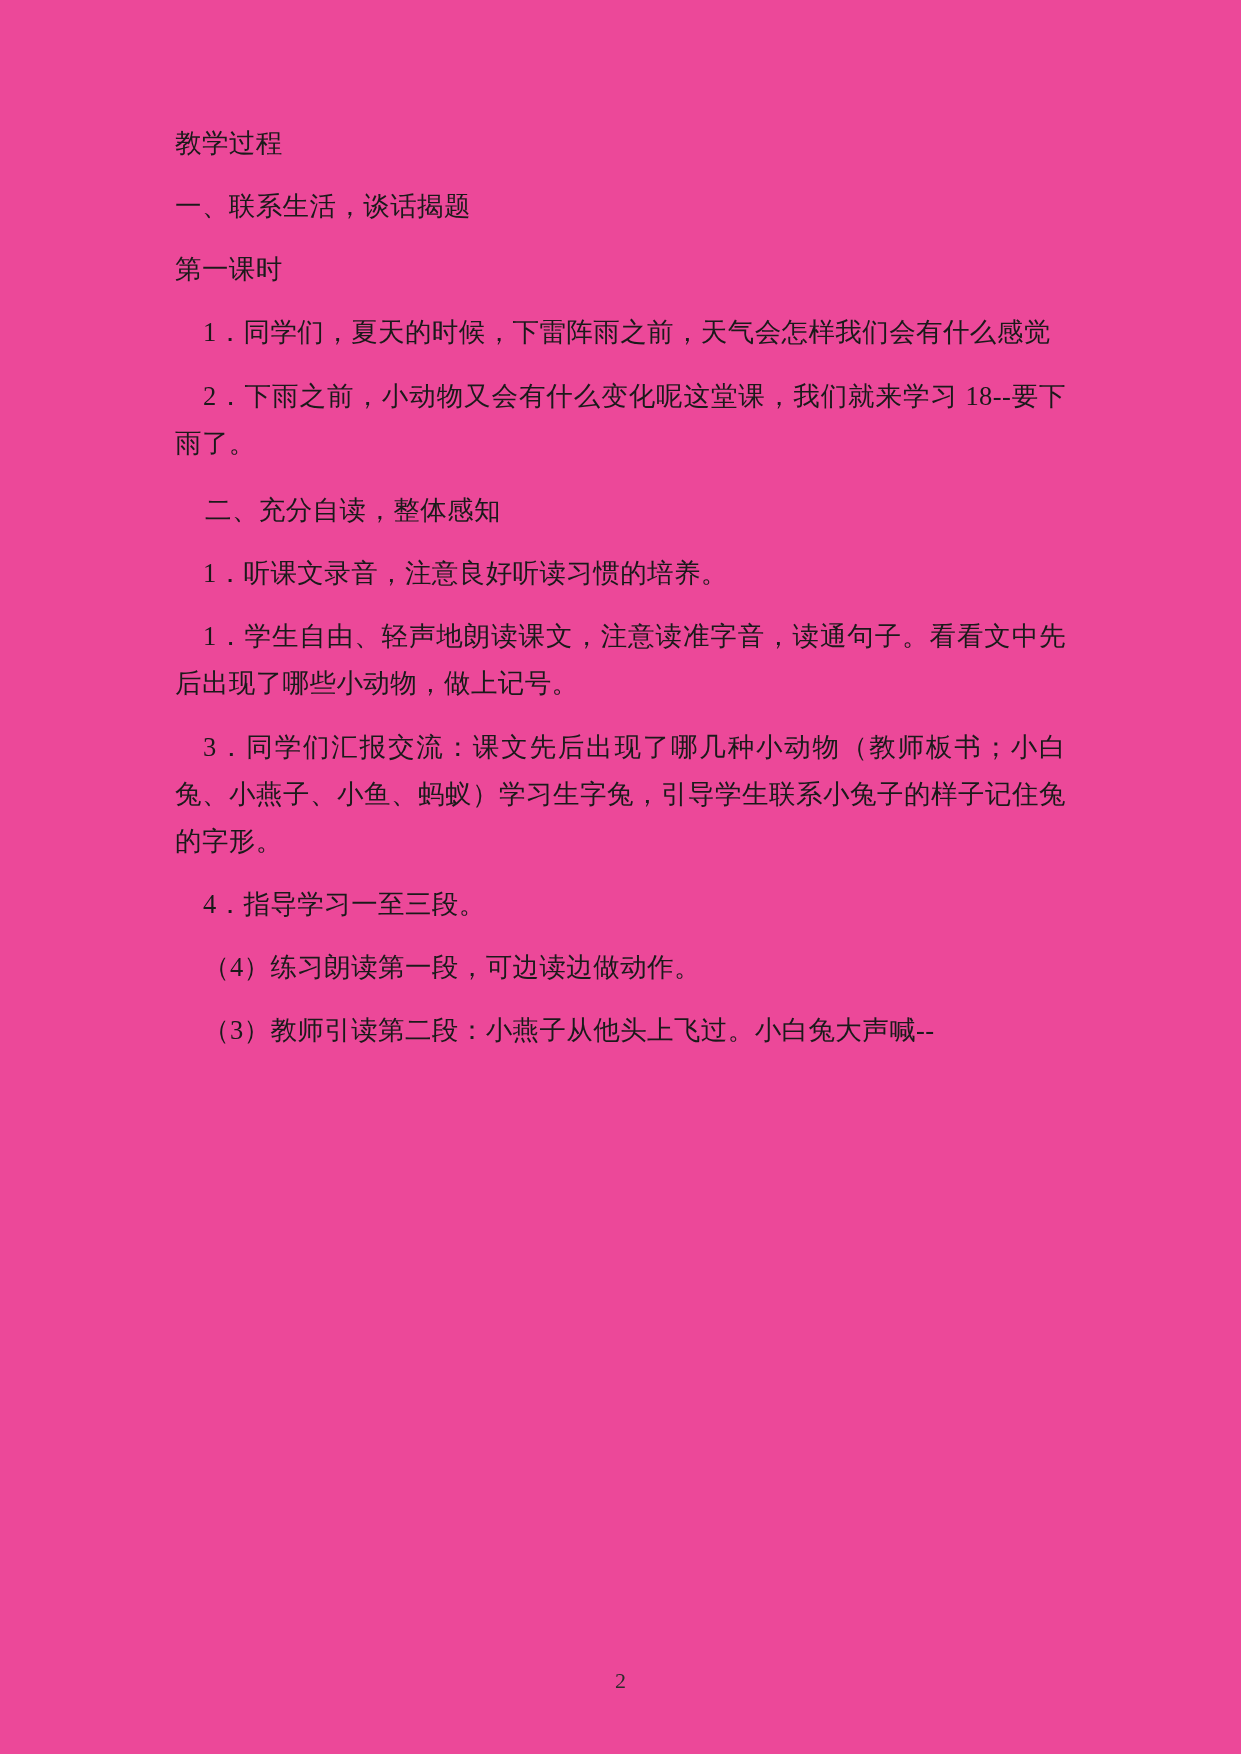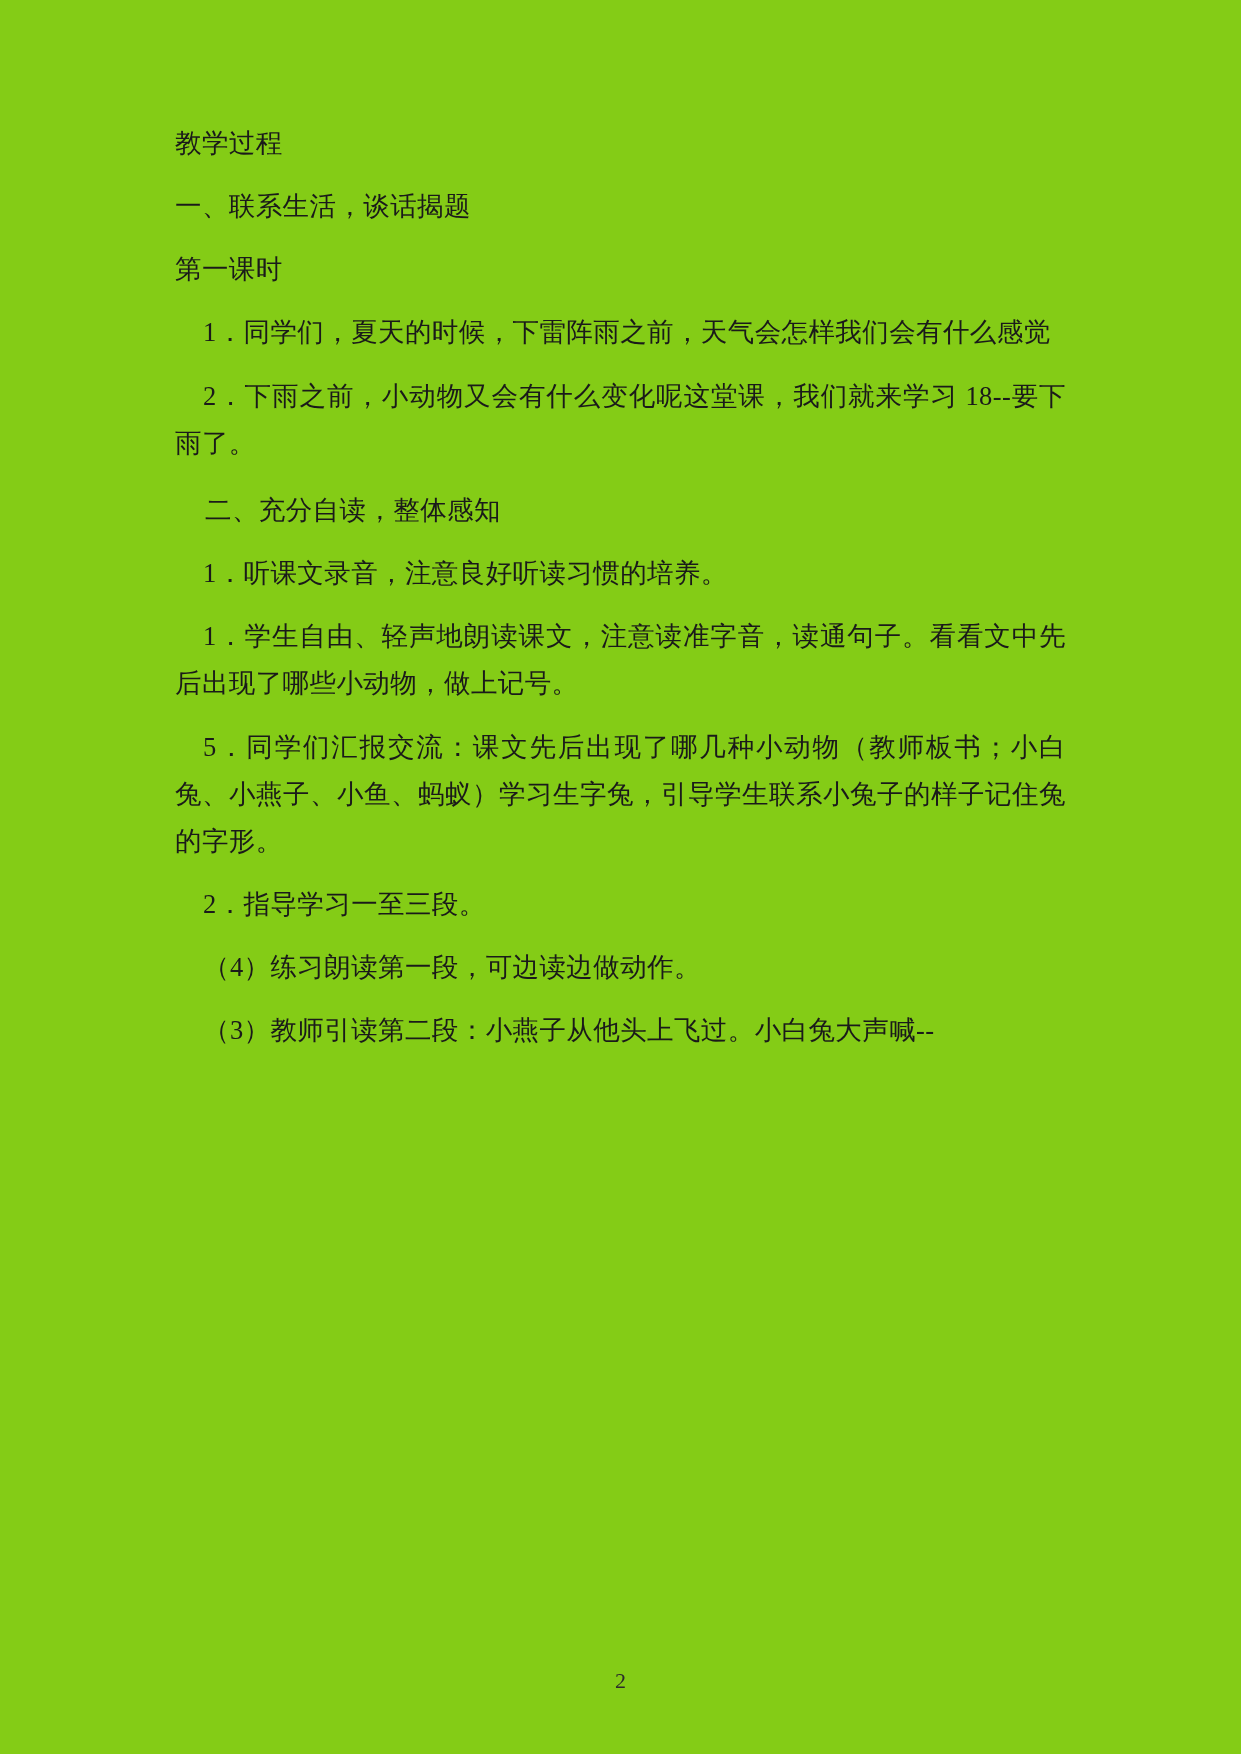--- a/index.html
+++ b/index.html
@@ -15,21 +15,21 @@
     color: #1a1a1a;
   }
   .page {
     position: absolute;
     left: 0;
     top: 0;
     width: 1241px;
     height: 1754px;
     box-sizing: border-box;
     padding: 120px 175px 60px 175px;
-    background: #84cc16;
+    background: #ec4899;
   }
   .doc-body {
     font-size: 26.5px;
     line-height: 1.78;
     letter-spacing: 0.4px;
     text-align: justify;
     text-justify: inter-ideograph;
   }
   .para {
     margin: 0 0 16px 0;
@@ -71,24 +71,24 @@
     <p class="para indent-1">1．同学们，夏天的时候，下雷阵雨之前，天气会怎样我们会有什么感觉</p>
 
     <p class="para indent-1">2．下雨之前，小动物又会有什么变化呢这堂课，我们就来学习 18--要下雨了。</p>
 
     <p class="para indent-2">二、充分自读，整体感知</p>
 
     <p class="para indent-1">1．听课文录音，注意良好听读习惯的培养。</p>
 
     <p class="para indent-1">1．学生自由、轻声地朗读课文，注意读准字音，读通句子。看看文中先后出现了哪些小动物，做上记号。</p>
 
-    <p class="para indent-1">5．同学们汇报交流：课文先后出现了哪几种小动物（教师板书；小白兔、小燕子、小鱼、蚂蚁）学习生字兔，引导学生联系小兔子的样子记住兔的字形。</p>
+    <p class="para indent-1">3．同学们汇报交流：课文先后出现了哪几种小动物（教师板书；小白兔、小燕子、小鱼、蚂蚁）学习生字兔，引导学生联系小兔子的样子记住兔的字形。</p>
 
 
-    <p class="para indent-1">2．指导学习一至三段。</p>
+    <p class="para indent-1">4．指导学习一至三段。</p>
 
 
     <p class="para indent-1">（4）练习朗读第一段，可边读边做动作。</p>
 
     <p class="para indent-1">（3）教师引读第二段：小燕子从他头上飞过。小白兔大声喊--</p>
 
   </div>
 
   <div class="page-number">2</div>
 </div>

